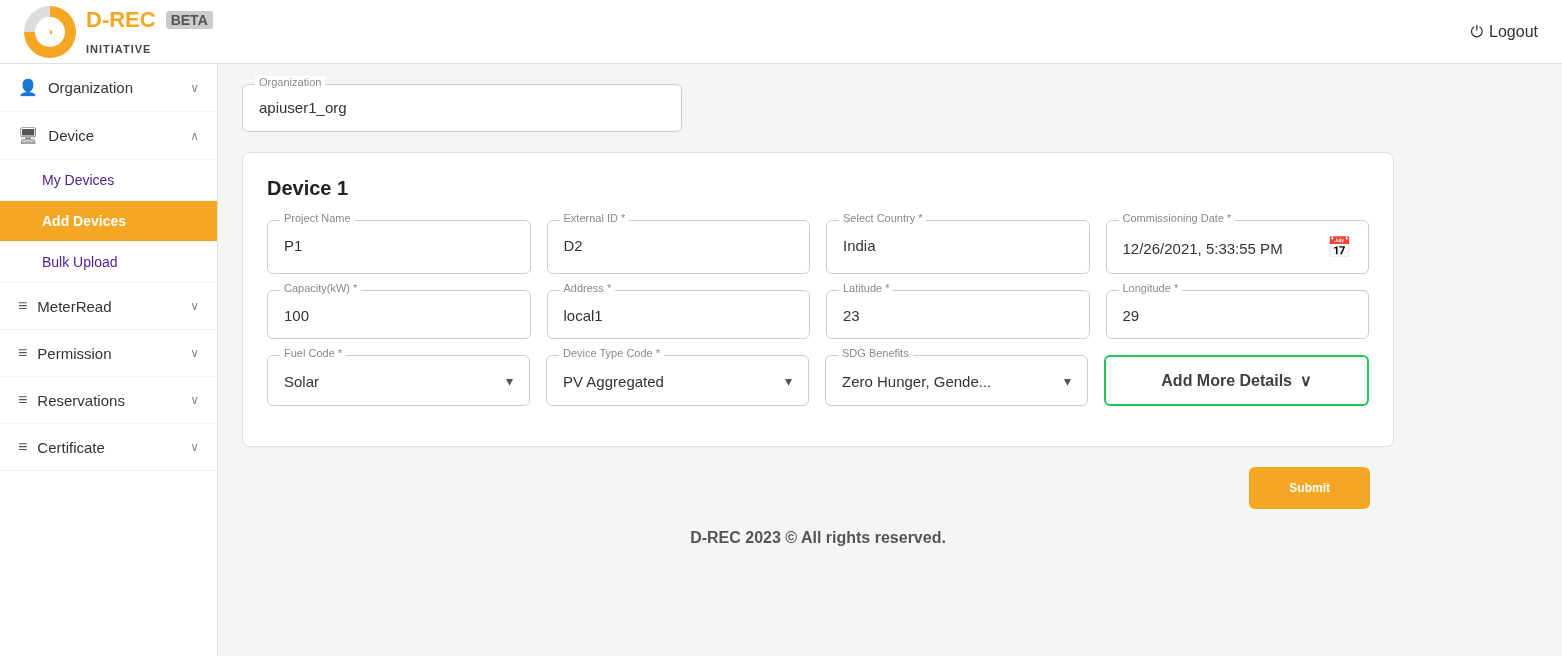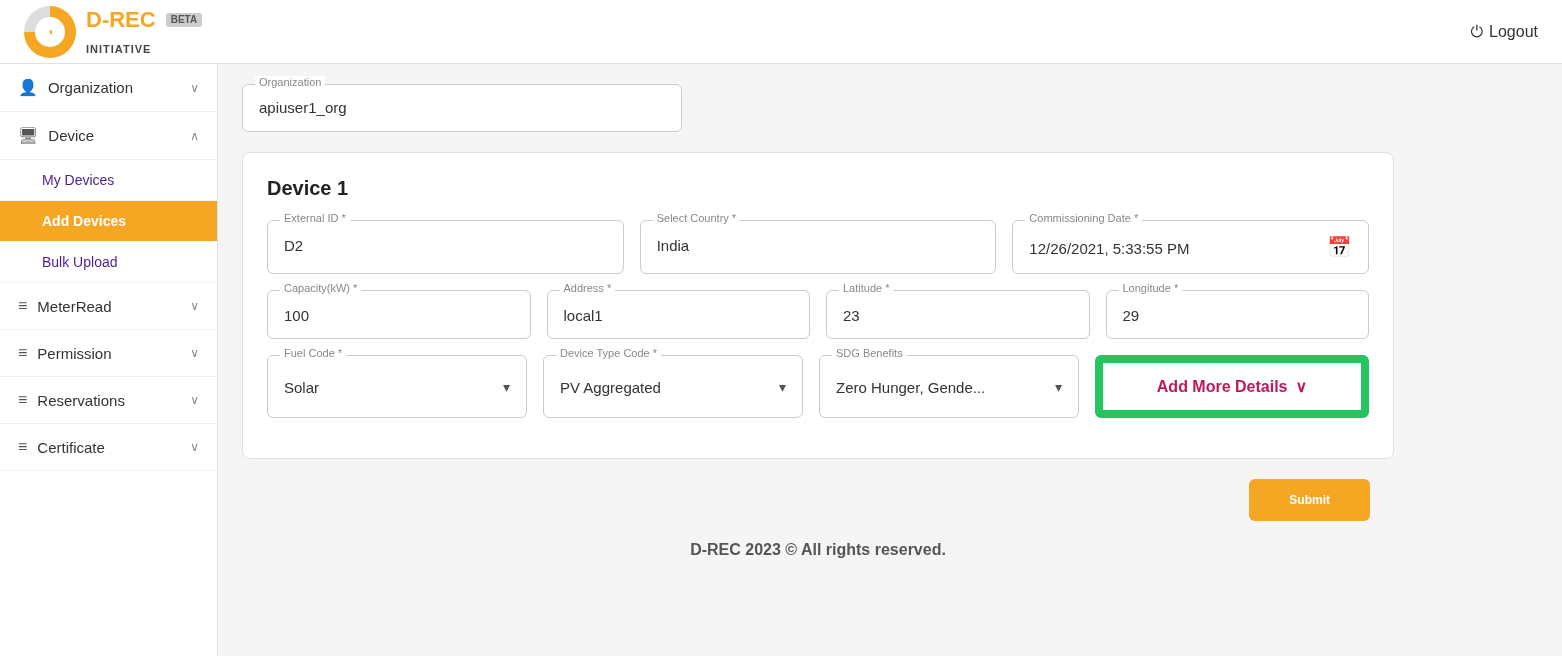--- a/index.html
+++ b/index.html
@@ -20,21 +20,21 @@
     }
     .logo-inner {
       width: 30px; height: 30px; background: #fff; border-radius: 50%;
       display: flex; align-items: center; justify-content: center;
       font-size: 10px; font-weight: bold; color: #f5a623;
     }
     .logo-text { display: flex; flex-direction: column; }
     .logo-drec { font-size: 22px; font-weight: 800; color: #f5a623; line-height: 1; display: flex; align-items: center; gap: 6px; }
     .logo-initiative { font-size: 11px; font-weight: 700; color: #444; letter-spacing: 1px; margin-top: 12px; }
     .beta-badge {
-      background: #ccc; color: #555; font-size: 10px; font-weight: bold;
+      background: #ccc; color: #555; font-size: 14px; font-weight: bold;
       padding: 2px 5px; border-radius: 3px; margin-left: 4px; vertical-align: super;
     }
     .logout-btn {
       display: flex; align-items: center; gap: 6px;
       background: none; border: none; cursor: pointer;
       font-size: 16px; color: #333; font-weight: 400;
     }
 
     
     .layout { display: flex; flex: 1; overflow: hidden; }
@@ -112,24 +112,24 @@
     .form-dropdown {
       flex: 1; background: #fff; border: 1px solid #ccc; border-radius: 6px;
       padding: 14px 16px; position: relative;
       display: flex; align-items: center; justify-content: space-between;
       cursor: pointer;
     }
     .dropdown-arrow { font-size: 14px; color: #555; }
 
     
     .add-more-btn {
-      flex: 1; border: 8px solid #22c55e; border-radius: 6px;
+      flex: 1; border: 2px solid #22c55e; border-radius: 6px;
       padding: 14px 16px; background: #fff;
       display: flex; align-items: center; justify-content: center; gap: 8px;
-      cursor: pointer; color: #be185d; font-size: 16px; font-weight: 700;
+      cursor: pointer; color: #404040; font-size: 16px; font-weight: 700;
     }
 
     
     .footer {
       text-align: center; padding: 10px;
       font-size: 16px; color: #888; background: #f5f5f5;
     }
     .footer span { font-weight: 700; color: #555; }
 
     
@@ -243,20 +243,24 @@
           <span class="field-label-float">Organization</span>
           <span class="field-value">apiuser1_org</span>
         </div>
       </div>
 
       <div class="device-card">
         <div class="device-title">Device 1</div>
 
         <div class="form-row">
           <div class="form-field">
+            <span class="form-field-label">Project Name</span>
+            <div class="form-field-value">P1</div>
+          </div>
+          <div class="form-field">
             <span class="form-field-label">External ID *</span>
             <div class="form-field-value">D2</div>
           </div>
           <div class="form-field">
             <span class="form-field-label">Select Country *</span>
             <div class="form-field-value">India</div>
           </div>
           <div class="form-field with-icon">
             <span class="form-field-label">Commissioning Date *</span>
             <div class="form-field-value">12/26/2021, 5:33:55 PM</div>

